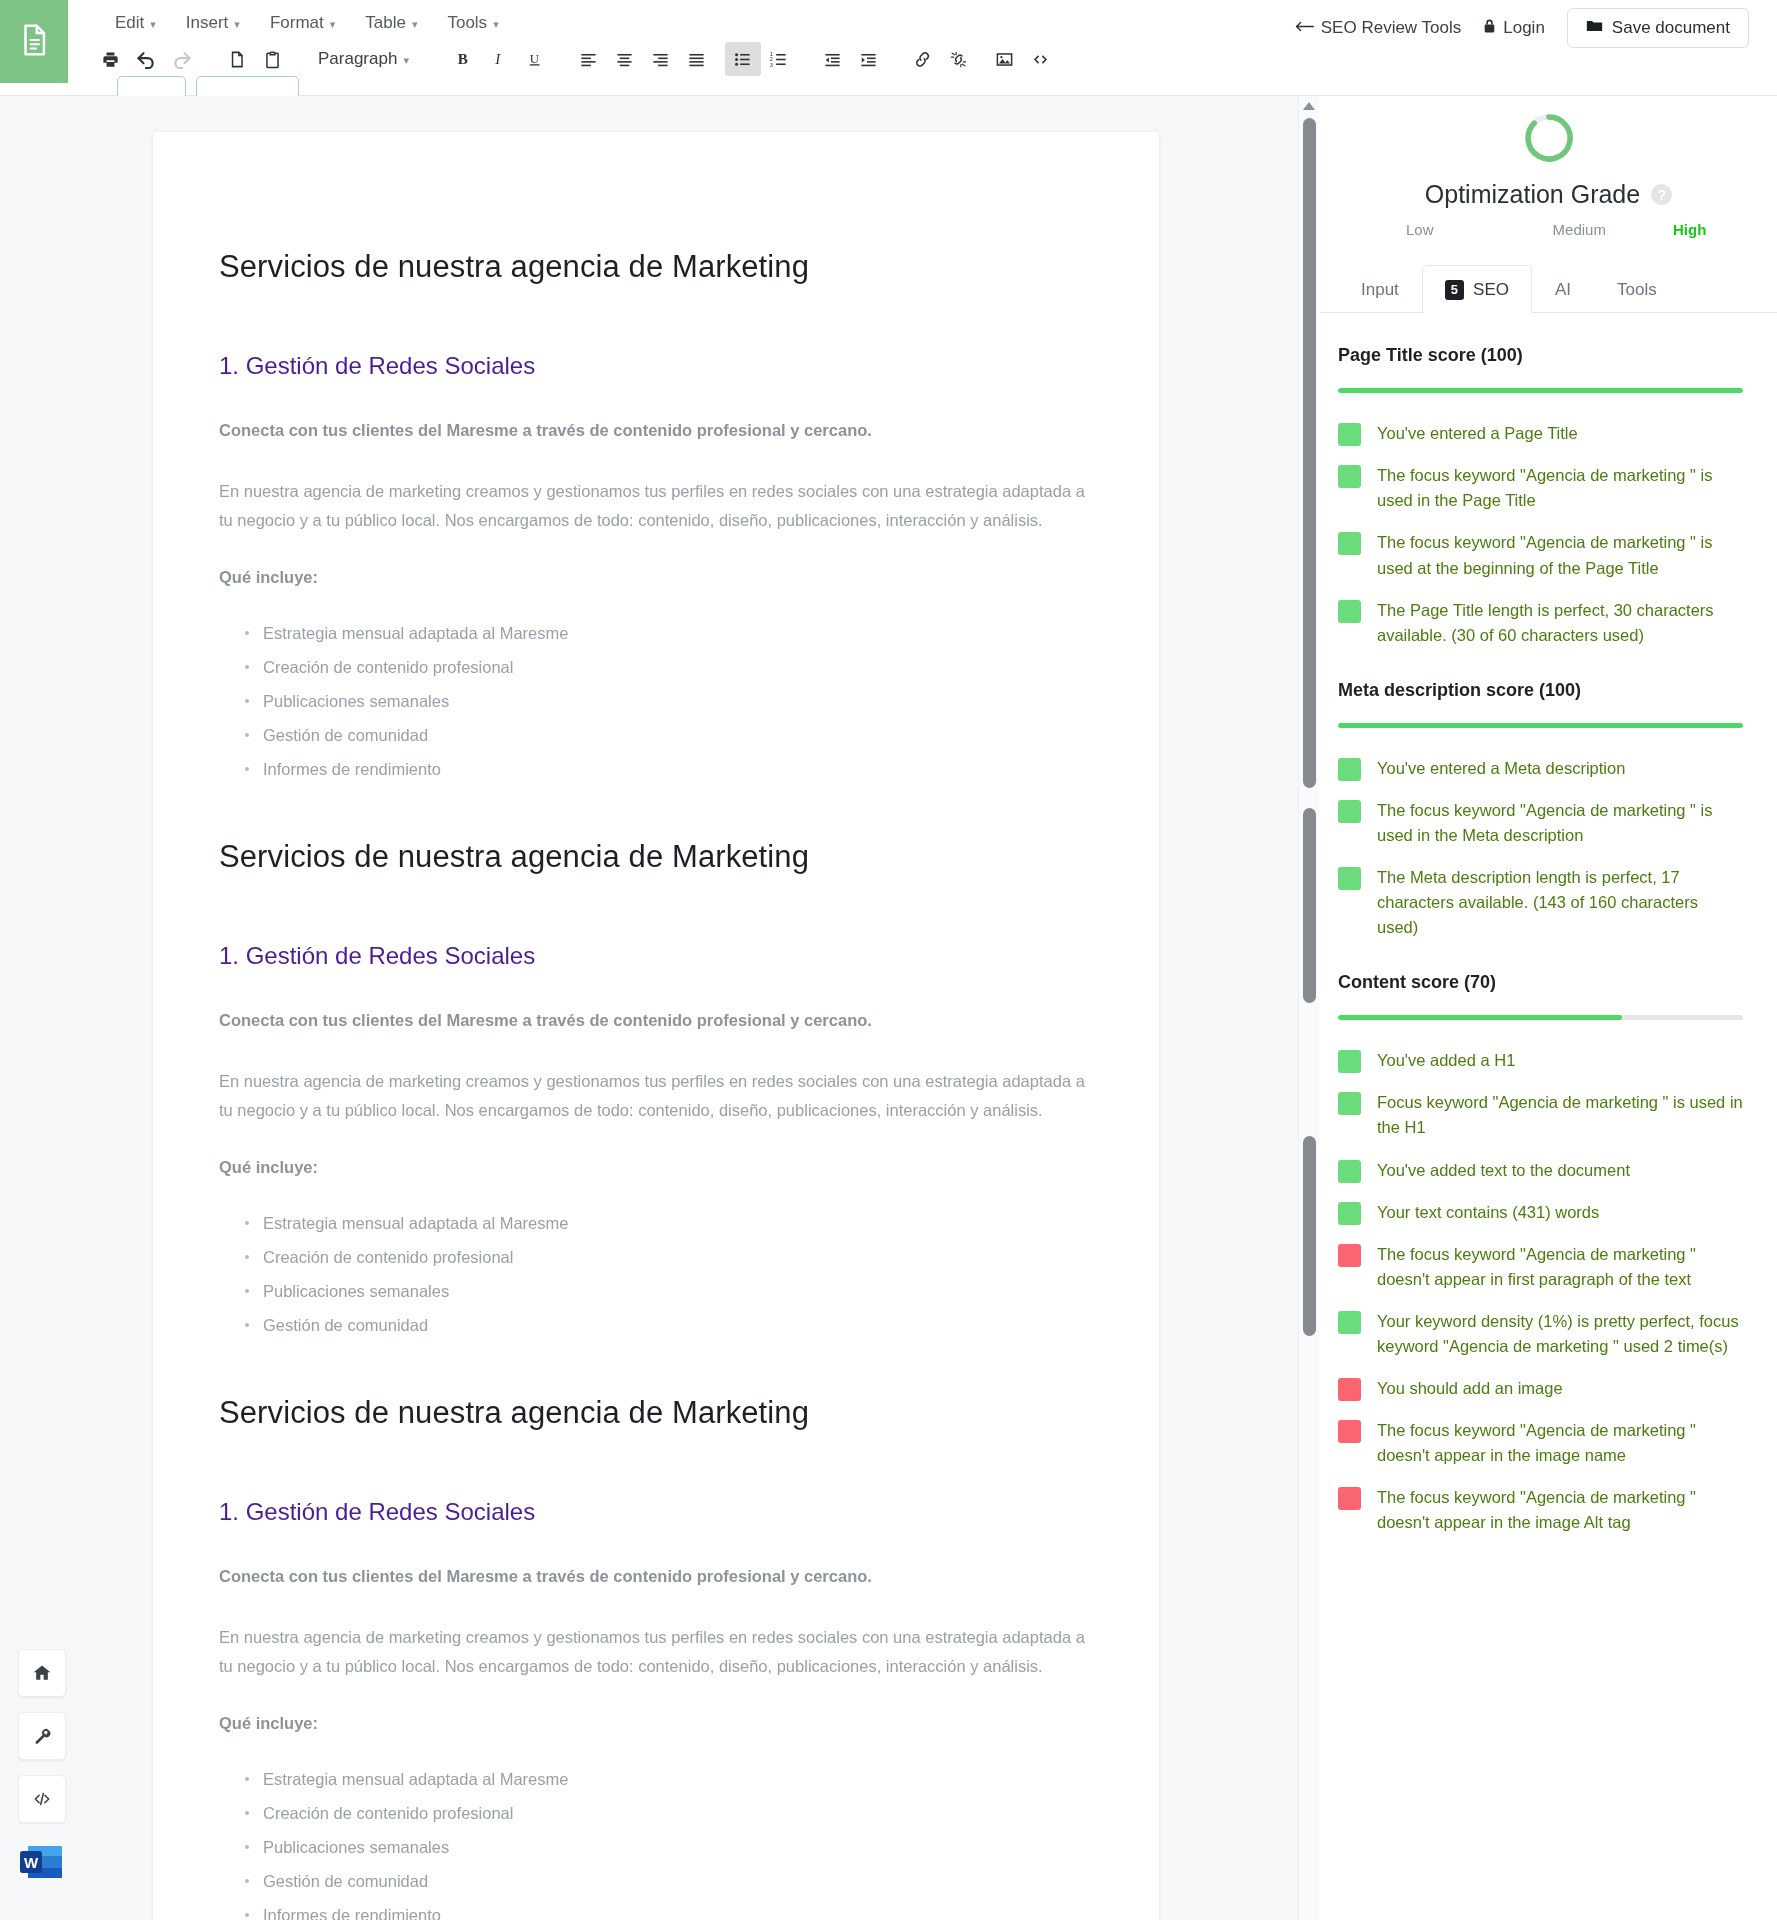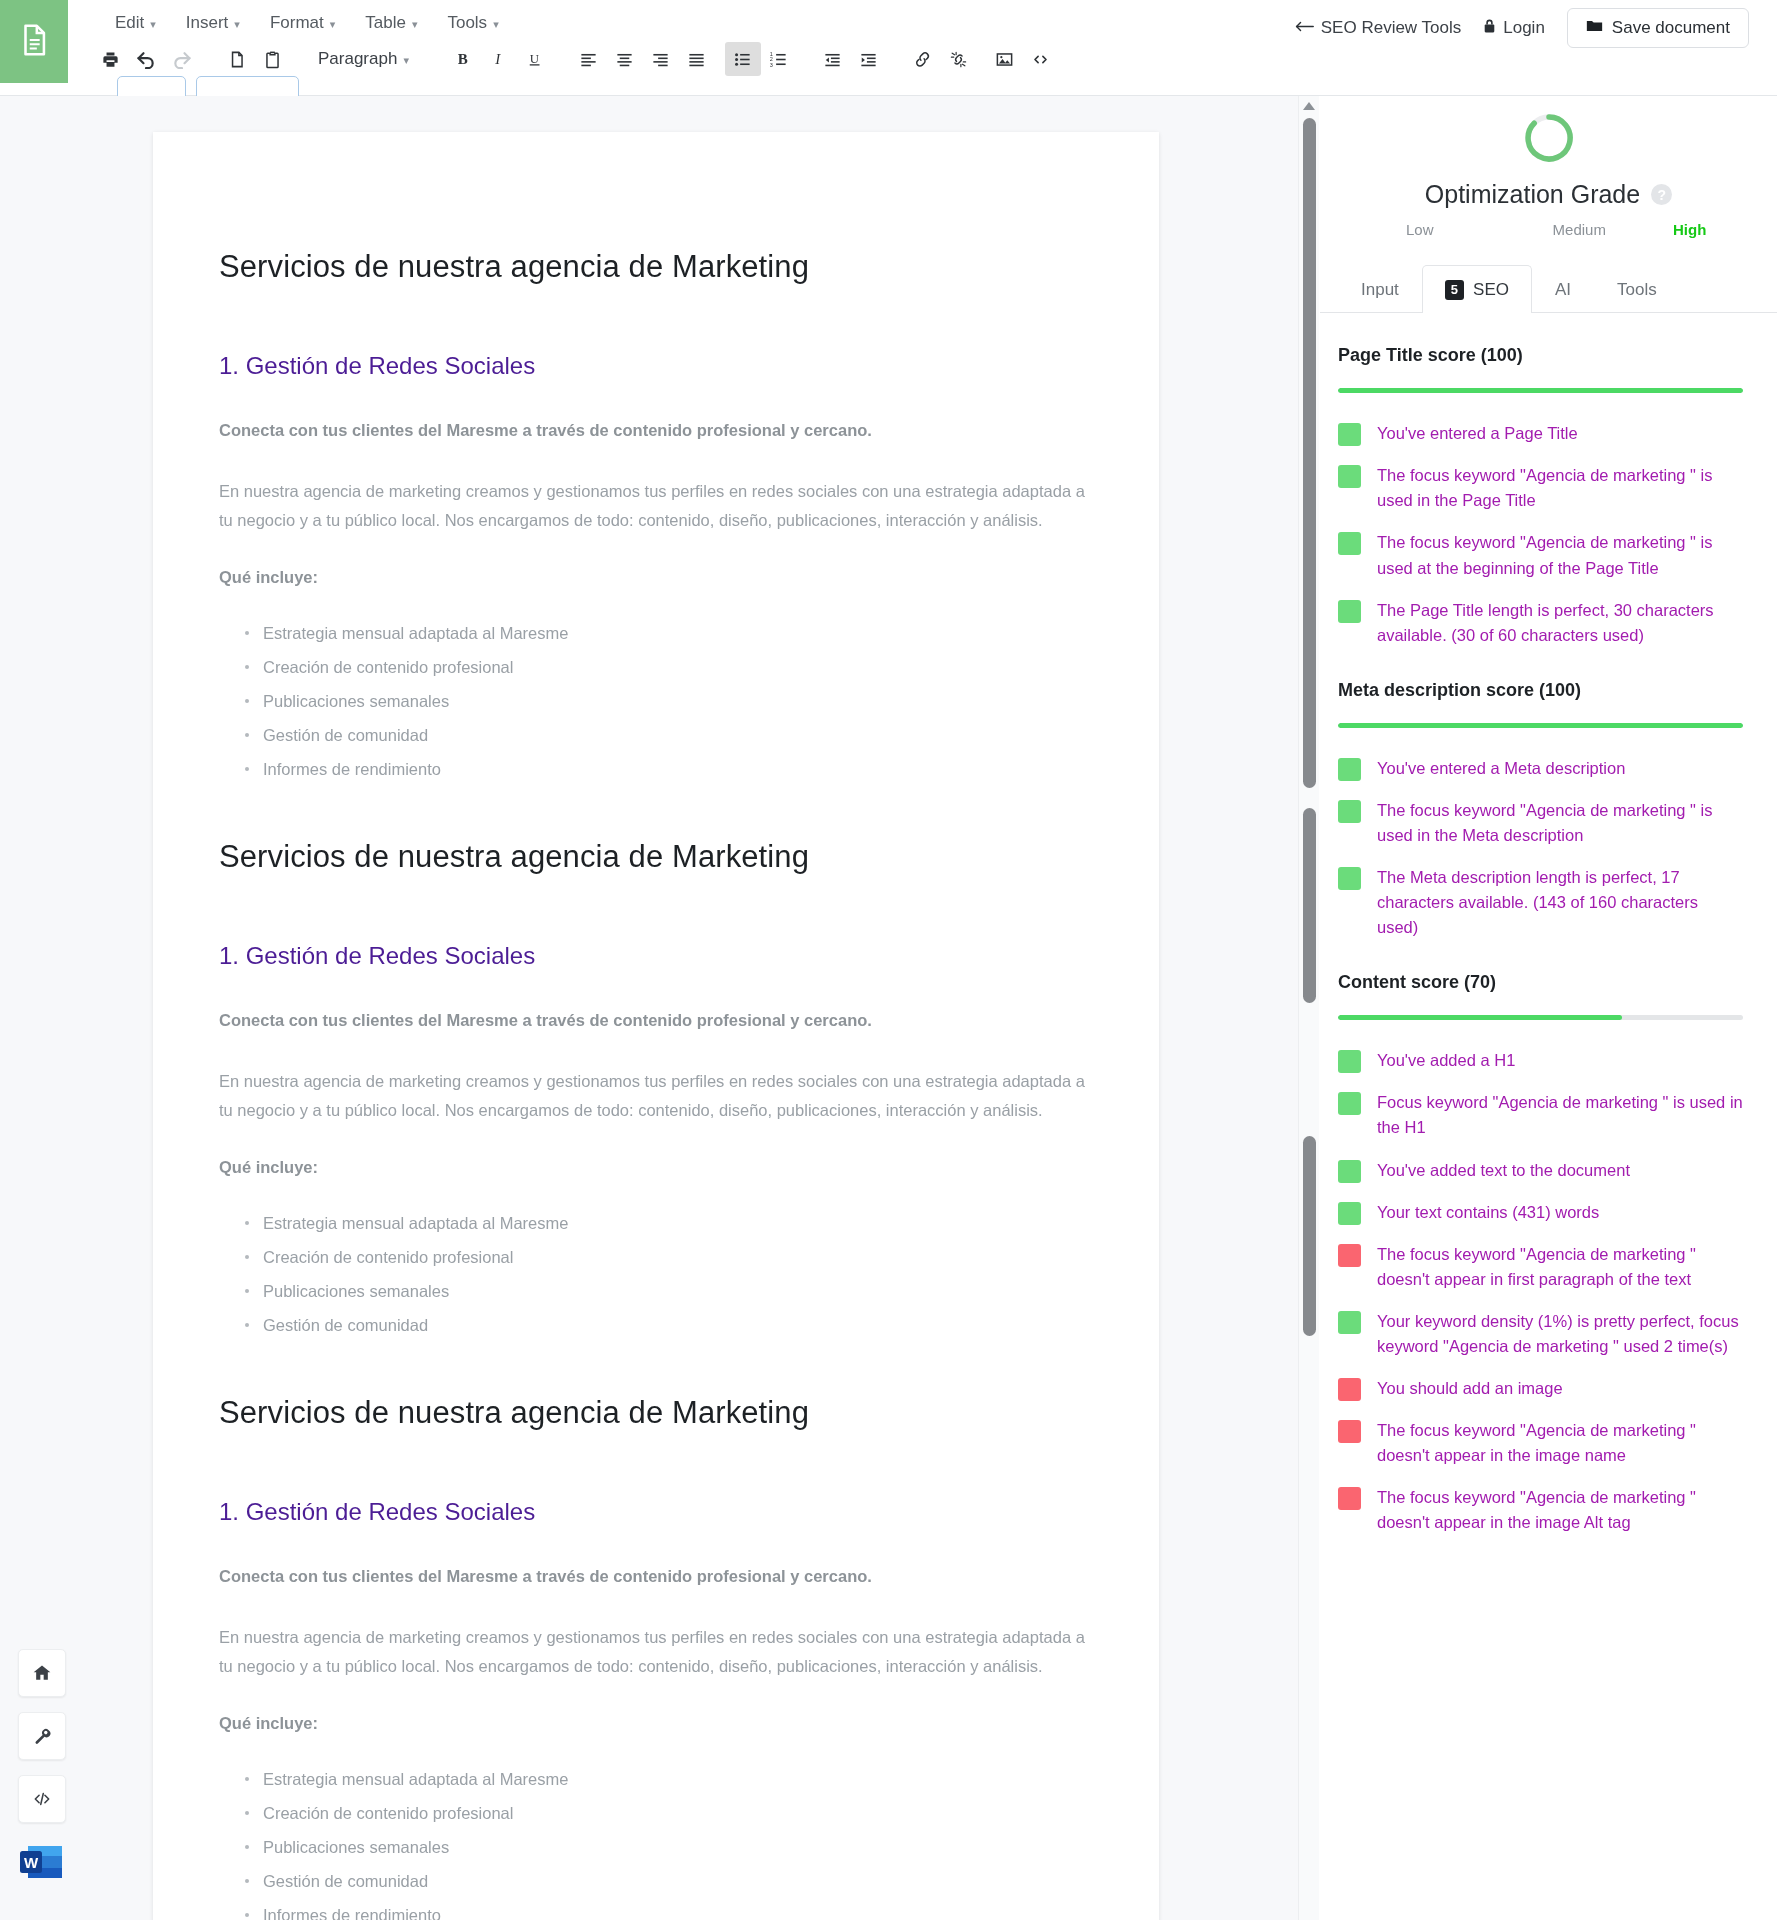--- a/index.html
+++ b/index.html
@@ -144,21 +144,21 @@
   .seo-scroll { flex: 1 1 auto; overflow: hidden; padding: 0 34px 0 18px; position: relative; }
   .score-sec { margin-top: 32px; }
   .score-h { font-size: 18px; font-weight: bold; color: #1d2125; margin-bottom: 22px; }
   .score-bar { height: 5px; background: #e4e6e8; border-radius: 3px; overflow: hidden; margin-bottom: 28px; }
   .score-fill { height: 100%; background: #4cd964; border-radius: 3px; }
   .chk-list { display: flex; flex-direction: column; gap: 17px; }
   .chk { display: flex; gap: 16px; align-items: flex-start; }
   .chk-box { width: 23px; height: 23px; border-radius: 3px; flex: 0 0 23px; margin-top: 2px; box-shadow: 0 0 0 2px #ffffff, 0 1px 2px rgba(0,0,0,.05); }
   .chk-box.ok { background: #6bdc7b; }
   .chk-box.bad { background: #fa6570; }
-  .chk-txt { font-size: 16.5px; color: #a21caf; line-height: 1.52; }
+  .chk-txt { font-size: 16.5px; color: #4d7c0f; line-height: 1.52; }
 </style>
 </head>
 <body>
 
 <div id="app">
 
   <div class="topbar">
 
     <div class="logo-tile">
       <span>

